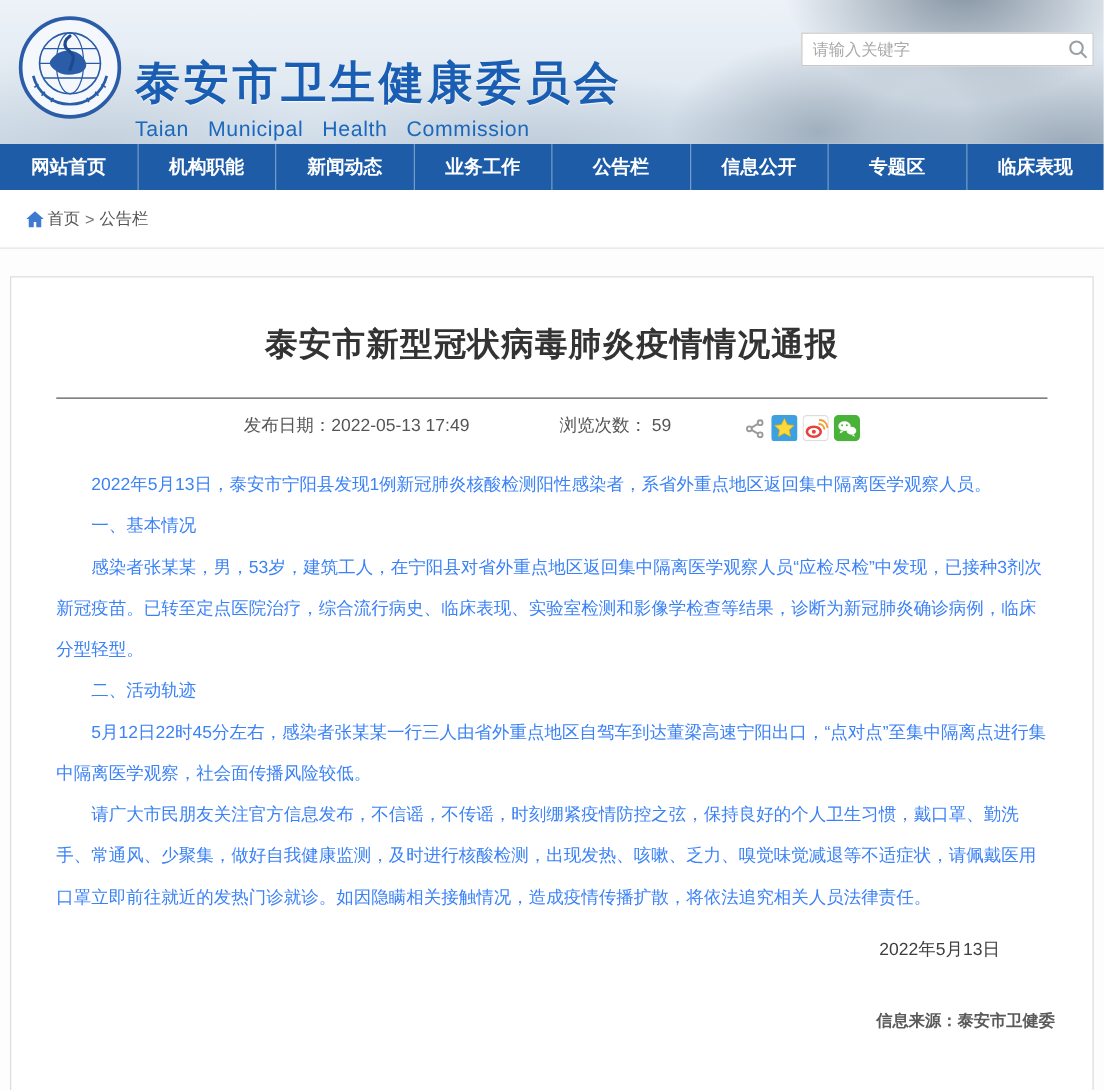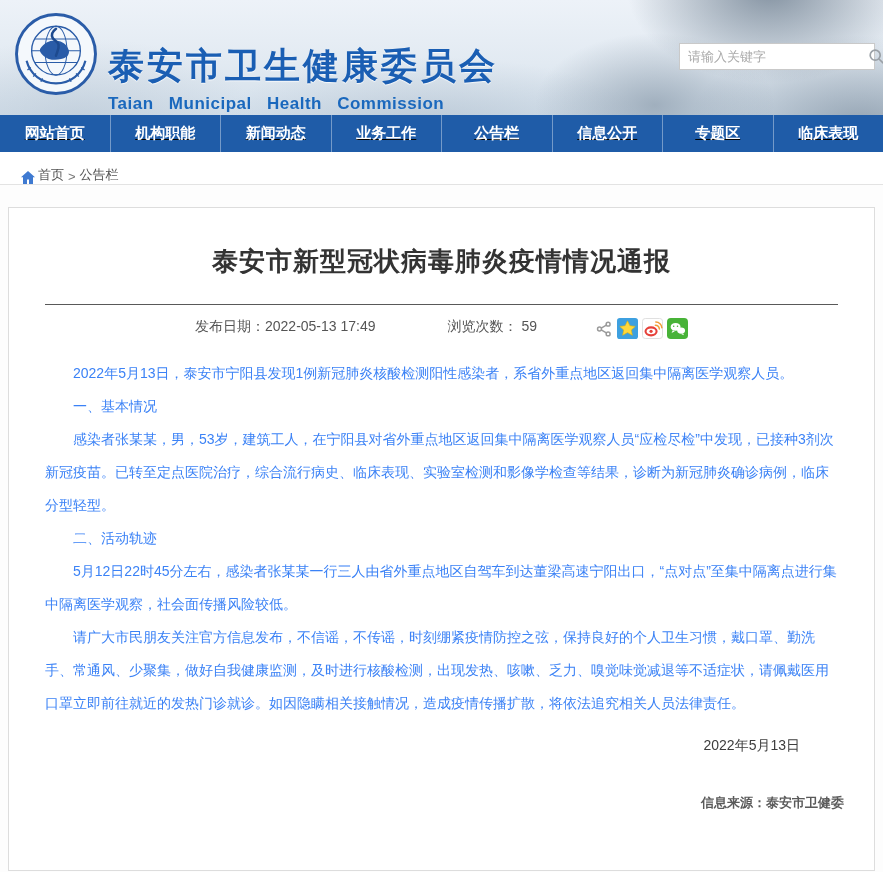--- a/index.html
+++ b/index.html
@@ -29,55 +29,55 @@
   .brand {
     position: absolute; left: 108px; top: 16px; width: 480px;
   }
   .brand-cn {
     font-size: 36px; font-weight: bold; color: #1a5eb3;
     letter-spacing: 3px; line-height: 44px;
     text-shadow: 0 1px 1px rgba(255,255,255,.8);
     margin-top: 28px;
   }
   .brand-en {
-    margin-top: 6px; font-size: 17px; font-weight: bold; color: #1a68bd;
+    margin-top: 6px; font-size: 17px; font-weight: normal; color: #1a68bd;
     word-spacing: 10px; letter-spacing: .5px;
   }
   .search-box {
-    position: absolute; right: 8px; top: 43px;
-    width: 196px; height: 27px;
+    position: absolute; right: 8px; top: 26px;
+    width: 234px; height: 27px;
     background: #fff; border: 1px solid #c9c9c9;
     display: flex; align-items: center;
   }
   .search-box input {
     flex: 1; border: none; outline: none;
     font-size: 13px; color: #444; padding: 0 4px 0 8px;
     font-family: inherit; background: transparent;
   }
   .search-box input::placeholder { color: #aaa; }
   .search-btn {
     width: 24px; height: 25px; border: none; background: transparent;
     display: flex; align-items: center; justify-content: center; cursor: pointer;
   }
 
   
   .main-nav {
-    height: 37px; display: flex; background: #1f5ca8; text-decoration: underline;
+    height: 37px; display: flex; background: #1f5ca8;
   }
   .nav-item {
     flex: 1; display: flex; align-items: center; justify-content: center;
     color: #fff; font-size: 15px; font-weight: bold; cursor: pointer;
     border-left: 1px solid rgba(255,255,255,.38);
   }
   .nav-item:first-child { border-left: none; }
 
   
   .breadcrumb-bar {
-    height: 33px; background: #fff; border-bottom: 1px solid #e3e3e3;
-    display: flex; align-items: flex-end; padding-left: 21px;
+    height: 47px; background: #fff; border-bottom: 1px solid #e3e3e3;
+    display: flex; align-items: center; padding-left: 21px;
     font-size: 13px; color: #555;
   }
   .breadcrumb-bar .home-icon { margin-right: 3px; display: inline-flex; }
   .crumb-link { cursor: pointer; color: #555; }
   .crumb-sep { margin: 0 4px; color: #777; }
 
   
   .content-box {
     margin: 22px 8px 0 8px;
     background: #fff;

